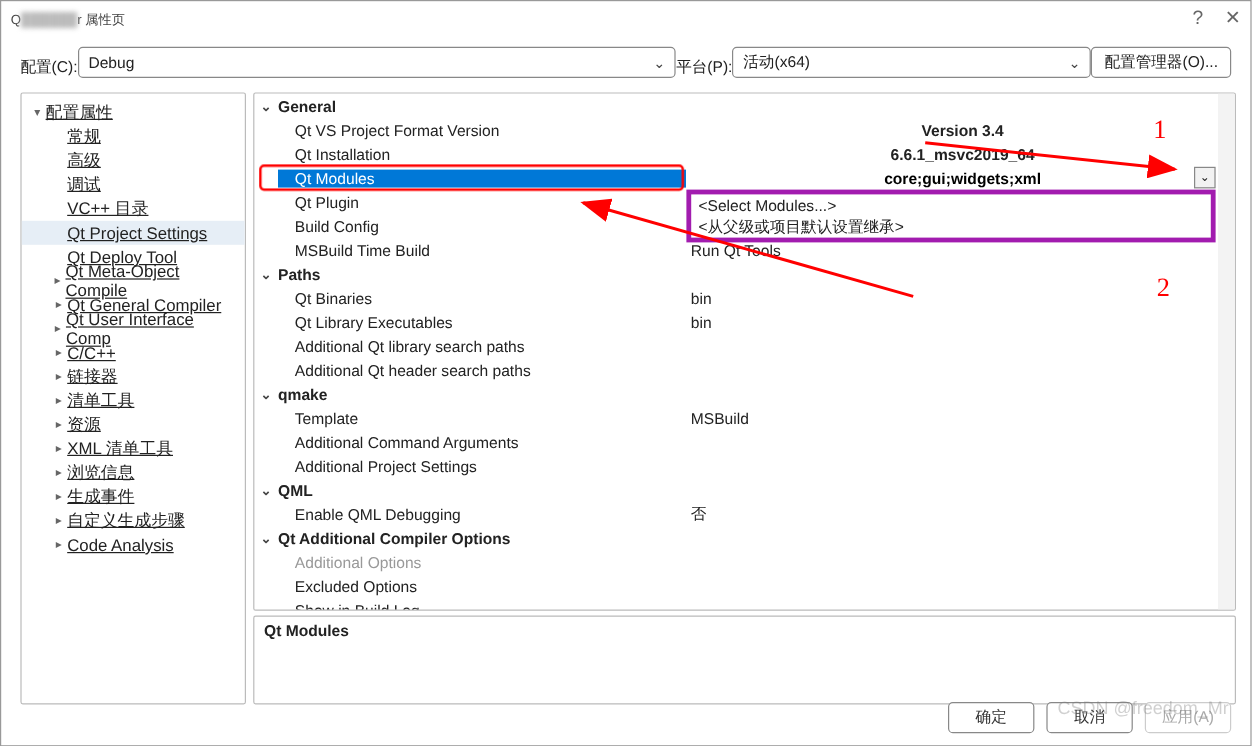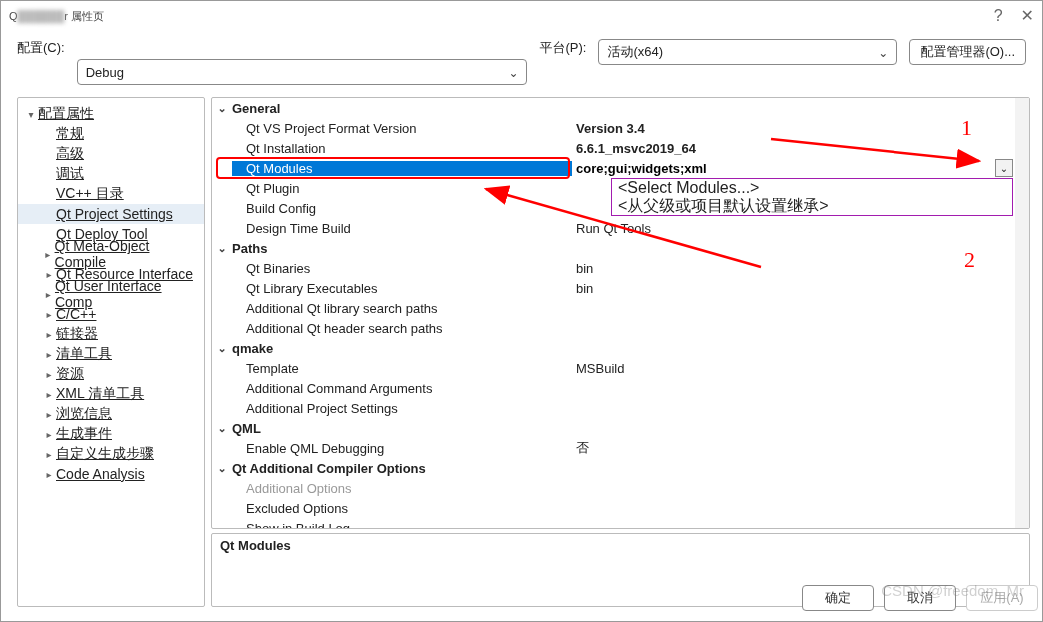--- a/index.html
+++ b/index.html
@@ -7,24 +7,24 @@
   body { width:1043px; height:622px; border:1px solid #999; position:relative; overflow:hidden; }
 
   
   .titlebar { height:30px; display:flex; align-items:center; padding:0 8px; justify-content:space-between; }
   .titlebar .title { color:#444; font-size:11px; }
   .titlebar .right { display:flex; gap:18px; align-items:center; color:#666; font-size:16px; }
   .titlebar .right span { line-height:1; }
   .titlebar .blur { color:#bbb; filter: blur(2px); }
 
   
-  .config-row { display:flex; align-items:flex-start; gap:12px; padding:8px 16px 12px 16px; }
+  .config-row { display:flex; align-items:flex-end; gap:0; padding:8px 16px 12px 16px; }
   .config-row label { color:#222; }
   .combo { border:1px solid #888; border-radius:4px; height:26px; display:flex; align-items:center; justify-content:space-between; padding:0 8px; background:#fff; }
-  .combo.big1 { flex:1 1 auto; min-width:320px;margin-top:20px; }
+  .combo.big1 { flex:1 1 auto; min-width:320px; }
   .combo.big2 { width:299px; }
   .btn { border:1px solid #888; border-radius:4px; height:26px; padding:0 10px; background:#fff; display:flex; align-items:center; }
   .caret::after { content:"⌄"; color:#444; font-size:12px; }
 
   
   .main { display:flex; height:510px; padding:0 12px 0 16px; gap:6px; position:relative; }
   .tree-pane { width:188px; border:1px solid #bbb; border-radius:2px; overflow:auto; padding:6px 0; }
   .tree-item { display:flex; align-items:center; height:20px; padding:0 6px; cursor:default; }
   .tree-item.selected { background:#e6eef6; }
   .tree-indent { display:inline-block; }
@@ -33,37 +33,37 @@
 
   .right-col { flex:1; display:flex; flex-direction:column; gap:4px; position:relative; }
   .grid-pane { flex:1; border:1px solid #bbb; border-radius:2px; overflow:hidden; position:relative; }
   .grid-inner { position:absolute; inset:0; overflow:auto; }
   .grid-row { display:flex; align-items:center; height:20px; font-size:13px; }
   .grid-row.group { font-weight:bold; }
   .grid-exp { width:20px; text-align:center; color:#444; font-size:11px; }
   .grid-label { width:340px; padding-left:0px; }
   .grid-label.indent { padding-left:14px; }
   .grid-value { flex:1; padding-left:4px; }
-  .grid-row.bold .grid-value { font-weight:bold; }
+  .grid-row.bold .grid-value { font-weight:bold;text-align:center; }
   .grid-row.selected { color:#fff; }
   .grid-row.selected .grid-label { background:#0078d7; color:#fff; }
   .grid-row.selected .grid-exp { }
   .grid-row.selected .grid-value { font-weight:bold; color:#000; }
   .grid-row.disabled .grid-label { color:#999; }
 
   .redbox { position:absolute; border:2px solid #f00; border-radius:4px; pointer-events:none; }
   .dropdown-btn { position:absolute; width:18px; height:18px; border:1px solid #888; background:#f2f2f2; display:flex; align-items:center; justify-content:center; font-size:10px; }
-  .dropdown-list { position:absolute; border:1px solid #a21caf; background:#fff; font-size:16px;margin-left:39px; }
+  .dropdown-list { position:absolute; border:4px solid #a21caf; background:#fff; font-size:13px; }
   .dropdown-list div { padding:1px 6px; height:18px; display:flex; align-items:center; }
 
   .desc-pane { height:74px; border:1px solid #bbb; border-radius:2px; padding:4px 8px; }
   .desc-title { font-weight:bold; }
 
   
-  .bottom { position:absolute; bottom:0; left:0; right:0; height:46px; display:flex; align-items:center; justify-content:flex-end; gap:10px; padding:0 4px; }
+  .bottom { position:absolute; bottom:0; left:0; right:0; height:46px; display:flex; align-items:center; justify-content:flex-end; gap:10px; padding:0 16px; }
   .bottom .btn { min-width:72px; justify-content:center; color:#333; }
   .bottom .btn.disabled { color:#aaa; border-color:#ccc; }
 
   
   .anno { position:absolute; pointer-events:none; }
   .anno-num { position:absolute; color:#f00; font-family: "Comic Sans MS", cursive; font-size:22px; }
 
   .scrollbar-v { position:absolute; right:0; top:0; bottom:0; width:14px; background:#f3f3f3; }
 
   .watermark { position:absolute; color:rgba(120,120,120,.35); font-size:15px; pointer-events:none; }
@@ -135,21 +135,21 @@
         <span class="tree-label">Qt Deploy Tool</span>
       </div>
       <div class="tree-item">
         <span class="tree-indent" style="width: 18px;"></span>
         <span class="expander">▸</span>
         <span class="tree-label">Qt Meta-Object Compile</span>
       </div>
       <div class="tree-item">
         <span class="tree-indent" style="width: 18px;"></span>
         <span class="expander">▸</span>
-        <span class="tree-label">Qt Resource Interface</span>
+        <span class="tree-label">Qt General Compiler</span>
       </div>
       <div class="tree-item">
         <span class="tree-indent" style="width: 18px;"></span>
         <span class="expander">▸</span>
         <span class="tree-label">Qt User Interface Comp</span>
       </div>
       <div class="tree-item">
         <span class="tree-indent" style="width: 18px;"></span>
         <span class="expander">▸</span>
         <span class="tree-label">C/C++</span>
@@ -224,21 +224,21 @@
             <span class="grid-label indent">Qt Plugin</span>
             <span class="grid-value"></span>
           </div>
           <div class="grid-row">
             <span class="grid-exp"></span>
             <span class="grid-label indent">Build Config</span>
             <span class="grid-value"></span>
           </div>
           <div class="grid-row">
             <span class="grid-exp"></span>
-            <span class="grid-label indent">Design Time Build</span>
+            <span class="grid-label indent">MSBuild Time Build</span>
             <span class="grid-value">Run Qt Tools</span>
           </div>
           <div class="grid-row group">
             <span class="grid-exp">⌄</span>
             <span class="grid-label">Paths</span>
             <span class="grid-value"></span>
           </div>
           <div class="grid-row">
             <span class="grid-exp"></span>
             <span class="grid-label indent">Qt Binaries</span>

